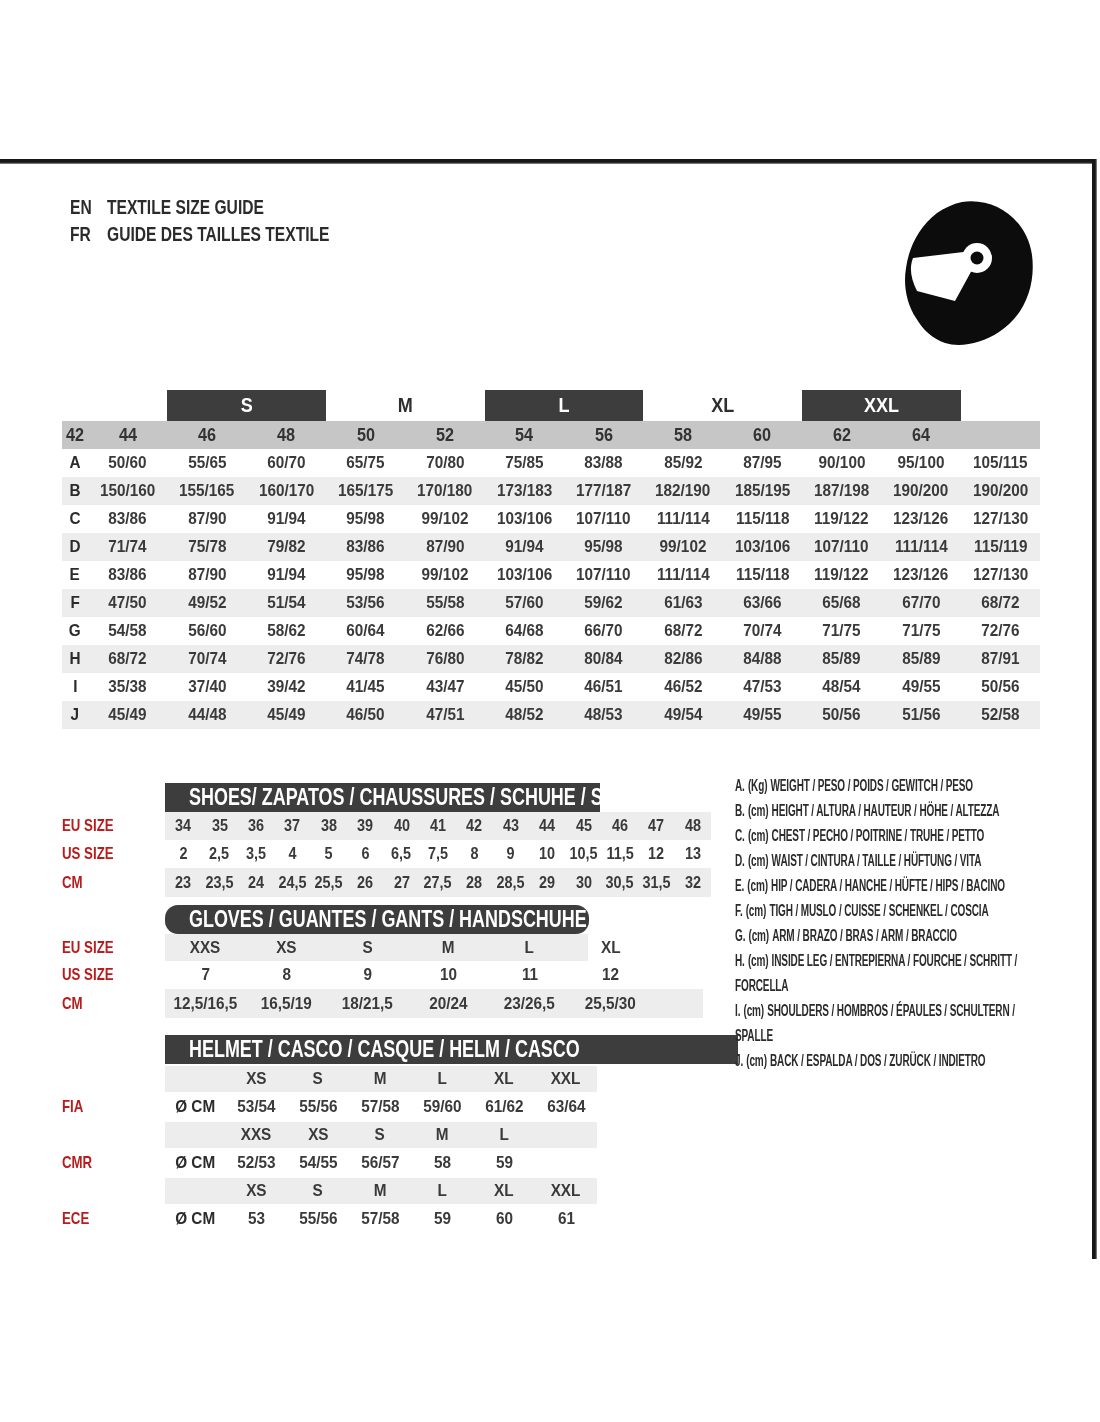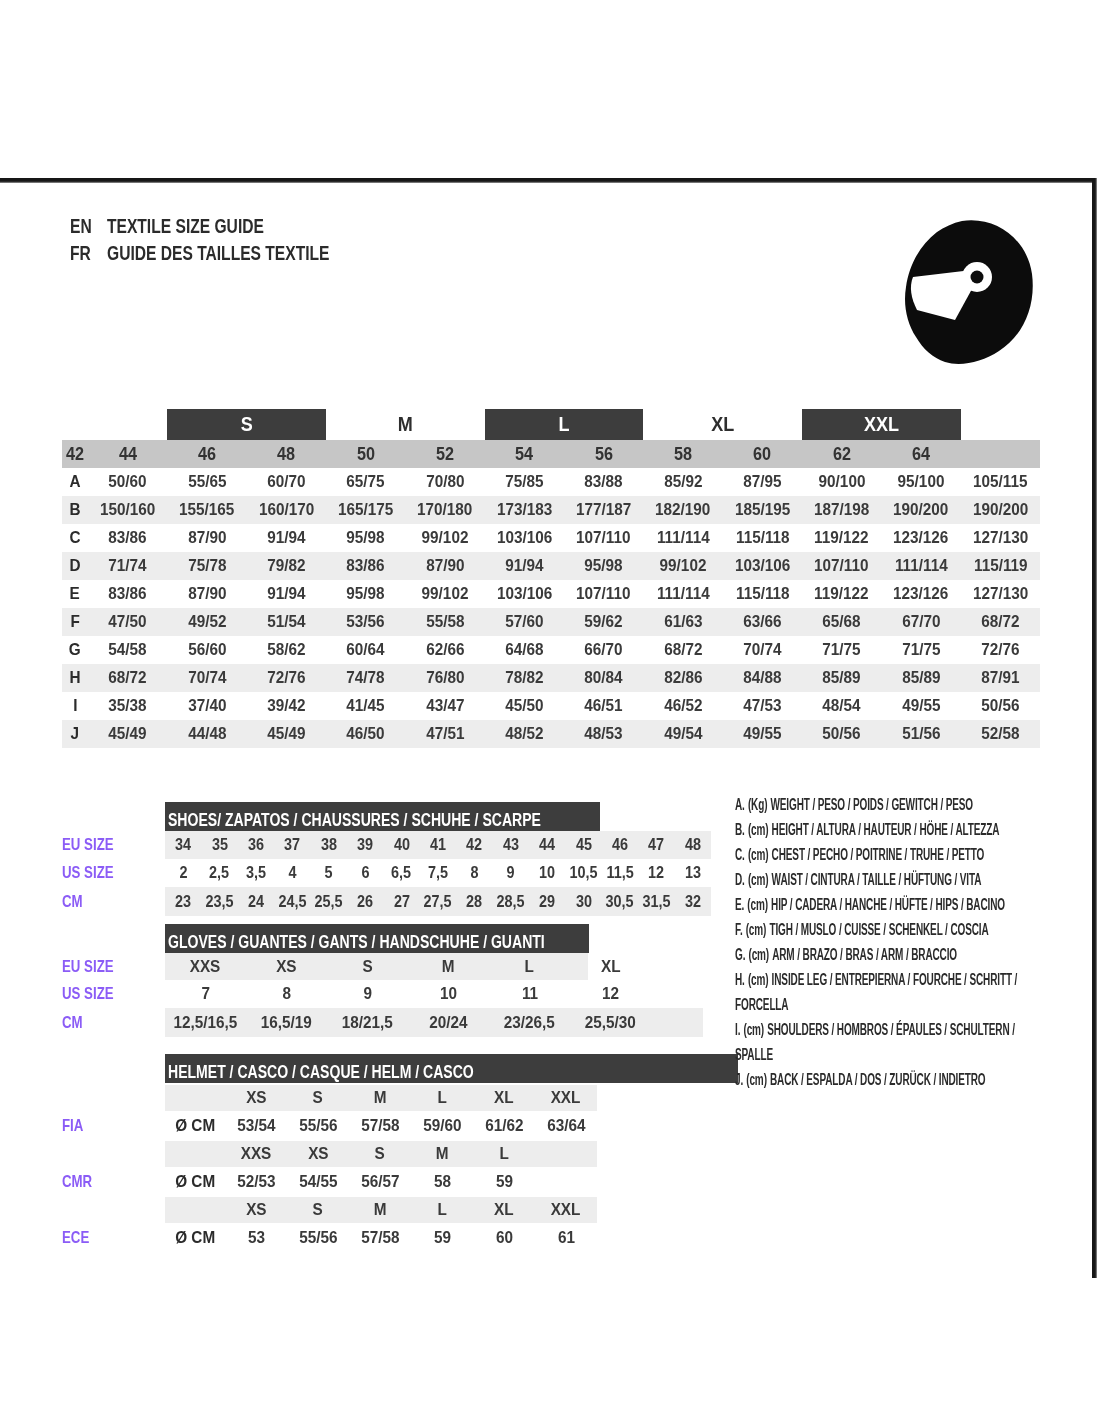--- a/index.html
+++ b/index.html
@@ -1,17 +1,17 @@
 <!DOCTYPE html>
 <html><head>
 <meta charset="utf-8">
 <style>
   html,body{margin:0;padding:0;background:#fff;}
   body{width:1100px;height:1422px;position:relative;font-family:"Liberation Sans","DejaVu Sans",sans-serif;color:#2e2e2e;overflow:hidden;}
-  .canvas{position:absolute;inset:0;background:#fff;margin-top:19px;}
+  .canvas{position:absolute;inset:0;background:#fff;}
 
   
   .frame-top{position:absolute;left:0;top:159px;width:1097px;height:5px;background:linear-gradient(#171717 65%,#9a9a9a);}
   .frame-right{position:absolute;left:1092px;top:159px;width:5px;height:1100px;background:linear-gradient(to right,#171717 65%,#9a9a9a);}
 
   
   .cx{display:inline-block;transform:scaleX(.9);transform-origin:center;white-space:nowrap;}
   .cxl{transform:scaleX(.78);transform-origin:left center;}
 
   
@@ -35,34 +35,34 @@
   .g.dark{background:#3d3d3d;color:#fff;}
   .mnum{height:28px;background:#c6c6c6;}
   .nc,.cell,.rlabel{display:flex;align-items:center;justify-content:center;}
   .nc{font-size:18px;font-weight:700;color:#333;}
   .mrow{height:28px;font-size:17px;font-weight:700;color:#3a3a3a;}
   .mrows .mrow:nth-of-type(even){background:#ededed;}
   .rvals{display:contents;}
   .rlabel{font-size:17px;color:#2b2b2b;}
 
   
-  .bar{height:29px;background:#3d3d3d;color:#fff;display:flex;align-items:flex-end;padding-left:3px;box-sizing:border-box;font-size:18px;font-weight:700;}
-  .sidelabel{display:flex;align-items:center;font-size:17px;font-weight:700;color:#8b5cf6;}
+  .bar{height:29px;background:#3d3d3d;color:#fff;display:flex;align-items:center;padding-left:24px;box-sizing:border-box;font-size:23px;font-weight:700;}
+  .sidelabel{display:flex;align-items:center;font-size:17px;font-weight:700;color:#b91c1c;}
 
   
   .shoes{position:absolute;left:62px;top:783px;width:649px;}
   .shoes .bar{margin-left:103px;width:435px;}
   .srow{display:grid;grid-template-columns:103px repeat(15,1fr);height:28px;font-size:16px;font-weight:700;color:#3a3a3a;}
   .srow:nth-of-type(3){height:29px;}
   .scell{display:flex;align-items:center;justify-content:center;}
   .srows .srow:nth-of-type(1) .scell,.srows .srow:nth-of-type(3) .scell{background:#ededed;}
 
   
   .gloves{position:absolute;left:62px;top:905px;width:589px;}
-  .gloves .bar{margin-left:103px;width:424px;}
+  .gloves .bar{margin-left:103px;width:424px;border-radius:13px;}
   .grow{display:grid;grid-template-columns:103px repeat(6,81px);height:27px;font-size:17px;font-weight:700;color:#3a3a3a;position:relative;z-index:0;}
   .grow:nth-of-type(2){height:28px;}
   .grow:nth-of-type(3){height:29px;}
   .grow::before{content:"";position:absolute;left:103px;top:0;bottom:0;width:0;background:#ededed;z-index:-1;}
   .grows .grow:nth-of-type(1)::before{width:423px;}
   .grows .grow:nth-of-type(3)::before{width:538px;}
   .gcell{display:flex;align-items:center;justify-content:center;}
 
   
   .helmetT{position:absolute;left:62px;top:1035px;width:535px;}

